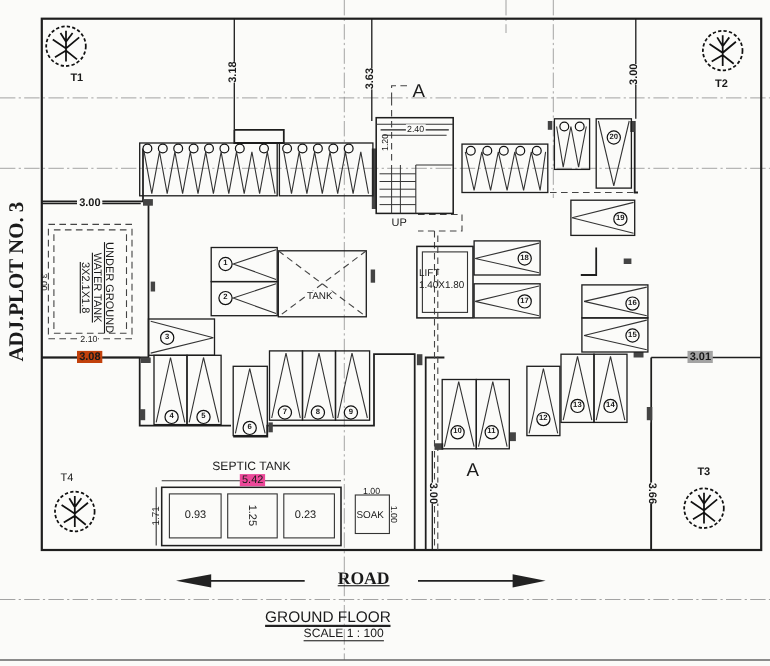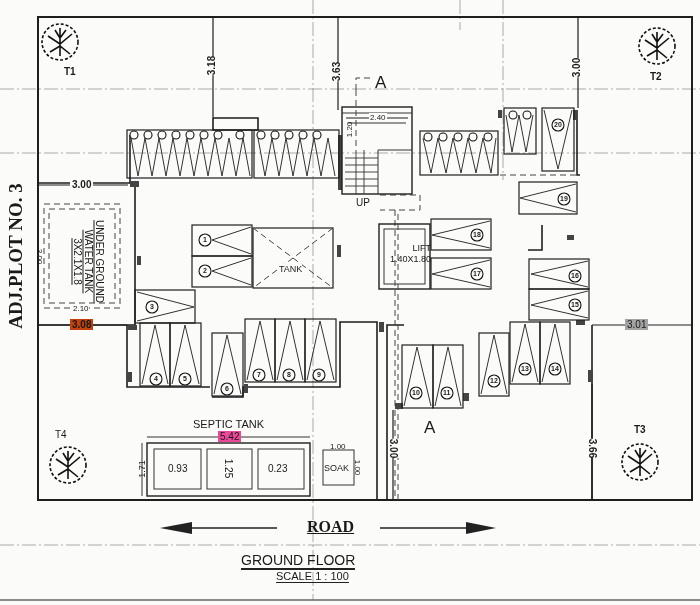--- a/index.html
+++ b/index.html
@@ -269,21 +269,21 @@
 
   <div style="position:absolute;left:-64px;top:245px;width:160px;text-align:center;transform:rotate(-90deg);font-family:'Liberation Serif',serif;font-weight:bold;font-size:19px;white-space:nowrap;">ADJ.PLOT NO. 3</div>
 
   <span style="position:absolute;left:202px;top:60px;transform:rotate(-90deg);background:#fbfbf9;font-weight:bold;">3.18</span>
   <span style="position:absolute;left:327px;top:66px;transform:rotate(-90deg);background:#fbfbf9;font-weight:bold;">3.63</span>
   <span style="position:absolute;left:567px;top:62px;transform:rotate(-90deg);background:#fbfbf9;font-weight:bold;">3.00</span>
 
   <span style="position:absolute;left:70px;top:179px;background:#fbfbf9;font-weight:bold;padding:0 2px;">3.00</span>
   <span style="position:absolute;left:70px;top:319px;background:#c2410c;font-weight:bold;padding:0 2px;">3.08</span>
 
-  <span style="position:absolute;left:625px;top:319px;background:#a3a3a3;font-weight:normal;padding:0 2px;">3.01</span>
+  <span style="position:absolute;left:625px;top:319px;background:#a3a3a3;font-weight:bold;padding:0 2px;">3.01</span>
 
   <span style="position:absolute;left:384px;top:443px;transform:rotate(90deg);background:#fbfbf9;font-weight:bold;">3.00</span>
   <span style="position:absolute;left:583px;top:443px;transform:rotate(90deg);background:#fbfbf9;font-weight:bold;">3.66</span>
 
   <span style="position:absolute;left:375px;top:73px;font-size:17px;">A</span>
   <span style="position:absolute;left:424px;top:418px;font-size:17px;">A</span>
 
   <span style="position:absolute;left:369px;top:113px;font-size:8px;background:#fbfbf9;padding:0 1px;">2.40</span>
   <span style="position:absolute;left:342px;top:125px;font-size:8px;transform:rotate(-90deg);">1.20</span>
   <span style="position:absolute;left:356px;top:197px;font-size:10px;">UP</span>
@@ -291,21 +291,21 @@
   <div style="position:absolute;left:38px;top:245px;width:100px;transform:rotate(90deg);text-align:center;font-size:10px;line-height:11px;">
     <div style="text-decoration:underline;">UNDER GROUND</div>
     <div style="text-decoration:underline;">WATER TANK</div>
     <div style="text-decoration:underline;">3X2.1X1.8</div>
   </div>
   <span style="position:absolute;left:73px;top:304px;font-size:8px;background:#fbfbf9;">2.10</span>
   <span style="position:absolute;left:32px;top:252px;font-size:8px;transform:rotate(90deg);">3.00</span>
 
   <span style="position:absolute;left:279px;top:264px;font-size:9px;background:#fbfbf9;">TANK</span>
 
-  <div style="position:absolute;left:381px;top:243px;width:50px;text-align:right;font-size:9px;line-height:11px;">
+  <div style="position:absolute;left:381px;top:243px;width:50px;text-align:left;font-size:9px;line-height:11px;">
     <div>LIFT</div>
     <div>1.40X1.80</div>
   </div>
 
   <div style="font-size:7px;font-weight:bold;">
     <span style="position:absolute;left:203px;top:236px;">1</span>
     <span style="position:absolute;left:203px;top:267px;">2</span>
     <span style="position:absolute;left:150px;top:303px;">3</span>
     <span style="position:absolute;left:154px;top:375px;">4</span>
     <span style="position:absolute;left:183px;top:375px;">5</span>

